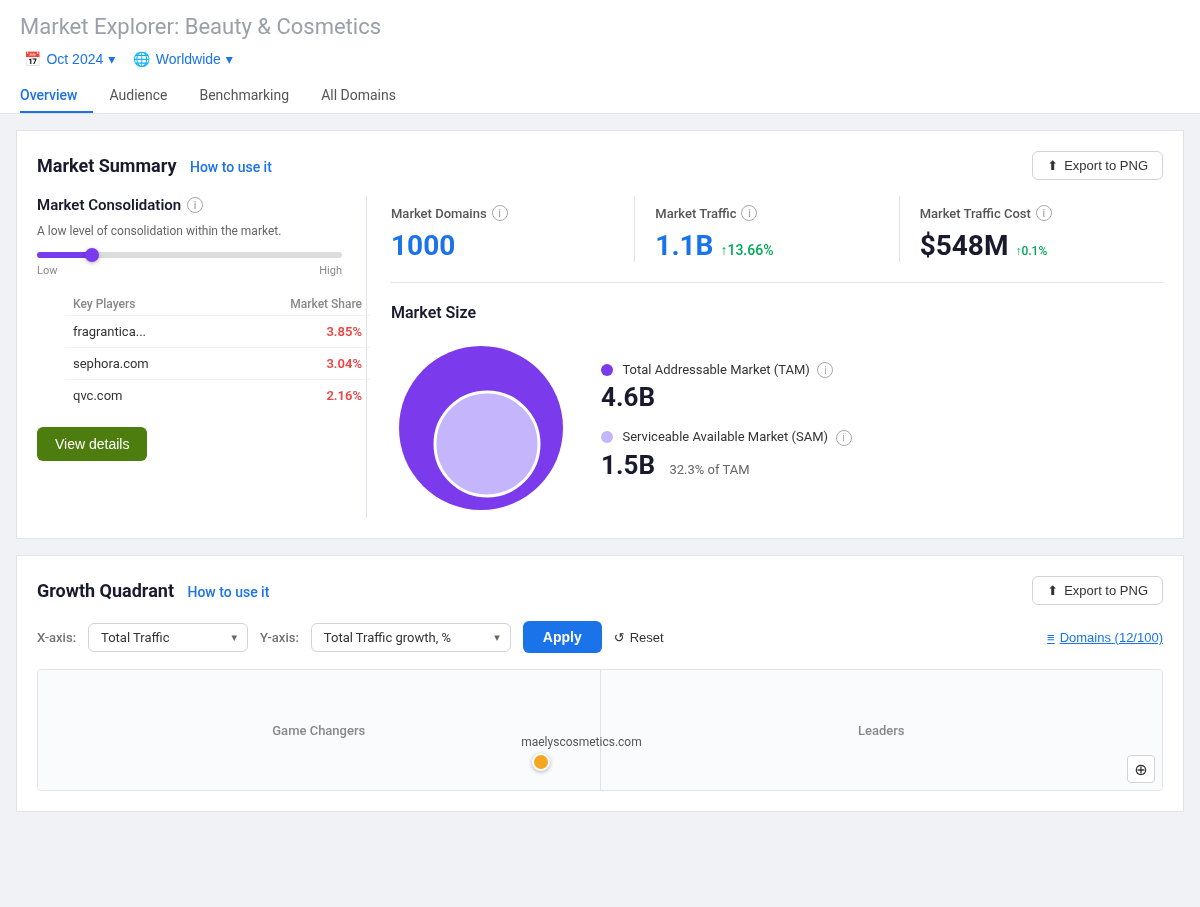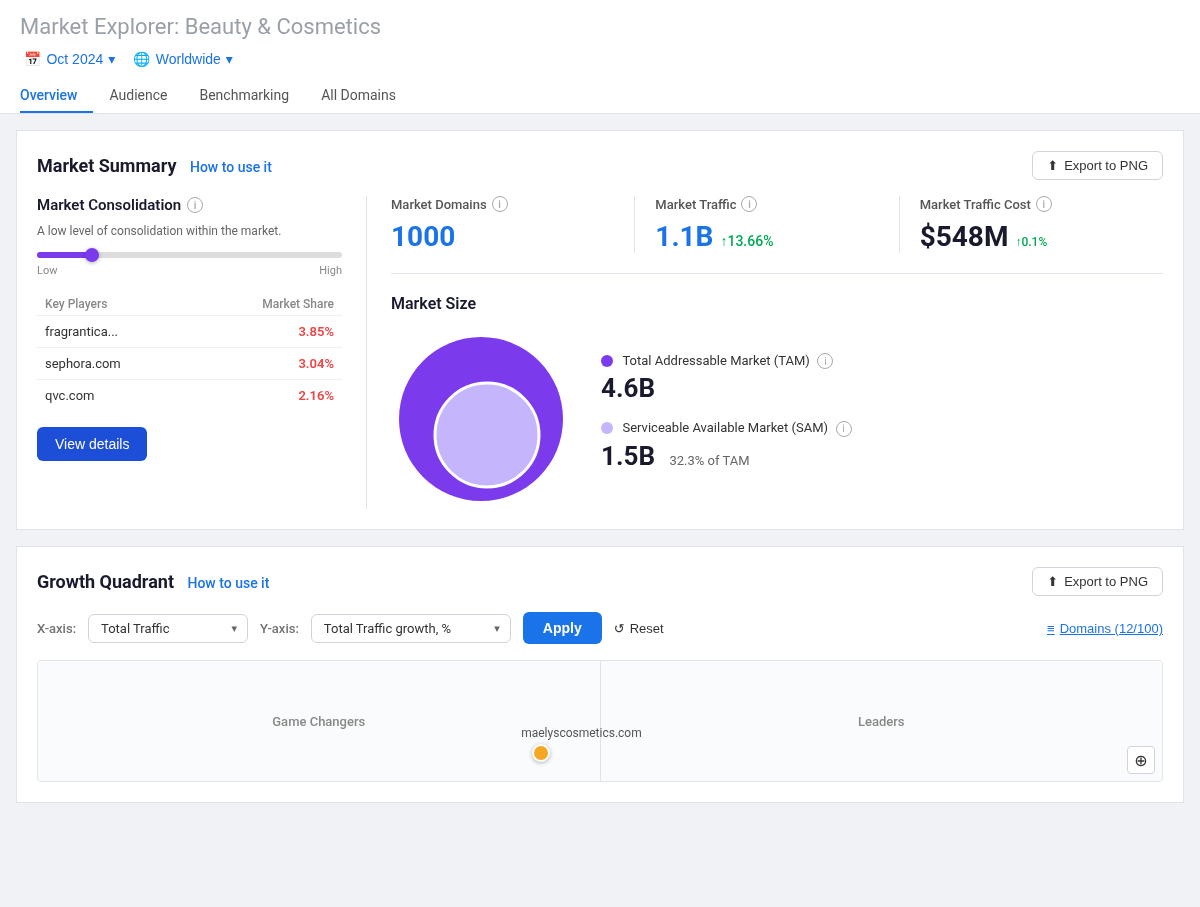--- a/index.html
+++ b/index.html
@@ -29,35 +29,35 @@
     
     .market-summary-body { display: flex; gap: 0; }
     .consolidation-panel { width: 330px; min-width: 330px; border-right: 1px solid #e0e4ea; padding-right: 24px; }
     .consolidation-title { font-size: 15px; font-weight: 600; color: #1a1a2e; display: flex; align-items: center; gap: 6px; }
     .info-icon { display: inline-flex; align-items: center; justify-content: center; width: 16px; height: 16px; border-radius: 50%; border: 1px solid #aaa; color: #aaa; font-size: 10px; cursor: pointer; }
     .consolidation-desc { font-size: 12px; color: #666; margin: 8px 0 12px; line-height: 1.5; }
     .slider-track { position: relative; height: 6px; background: #ddd; border-radius: 3px; margin-bottom: 6px; }
     .slider-fill { position: absolute; left: 0; top: 0; height: 100%; width: 18%; background: #7c3aed; border-radius: 3px; }
     .slider-thumb { position: absolute; left: 18%; top: 50%; transform: translate(-50%, -50%); width: 14px; height: 14px; border-radius: 50%; background: #7c3aed; box-shadow: 0 1px 4px rgba(0,0,0,0.3); }
     .slider-labels { display: flex; justify-content: space-between; font-size: 11px; color: #888; }
-    .key-players-table { margin-top: 16px; width: 100%; }
+    .key-players-table { margin-top: 16px; width: 100%; margin-left: 28px; }
     .key-players-table table { width: 100%; border-collapse: collapse; }
     .key-players-table th { font-size: 12px; color: #888; font-weight: 500; text-align: left; padding: 4px 8px; }
     .key-players-table th:last-child { text-align: right; }
     .key-players-table td { padding: 8px 8px; font-size: 13px; border-top: 1px solid #f0f0f0; }
     .key-players-table td:last-child { text-align: right; color: #ef4444; font-weight: 600; }
     .key-players-table td:first-child { color: #333; }
-    .view-details-btn { margin-top: 16px; background: #1d4ed8; color: #fff; border: none; border-radius: 6px; padding: 9px 18px; font-size: 14px; font-weight: 500; cursor: pointer; }
+    .view-details-btn { margin-top: 16px; background: #4d7c0f; color: #fff; border: none; border-radius: 6px; padding: 9px 18px; font-size: 14px; font-weight: 500; cursor: pointer; }
 
     
     .metrics-panel { flex: 1; padding-left: 24px; }
     .metrics-row { display: flex; gap: 0; border-bottom: 1px solid #e0e4ea; padding-bottom: 20px; margin-bottom: 20px; }
     .metric-item { flex: 1; padding-right: 20px; border-right: 1px solid #e0e4ea; }
     .metric-item:last-child { border-right: none; }
-    .metric-label { font-size: 13px; color: #555; font-weight: 500; display: flex; align-items: center; gap: 5px; margin-bottom: 8px; }
+    .metric-label { font-size: 13px; color: #555; font-weight: 500; display: flex; align-items: center; gap: 5px; margin-bottom: 8px; margin-top: 9px; }
     .metric-value { font-size: 28px; font-weight: 700; color: #1a73e8; }
     .metric-value.dark { color: #1a1a2e; }
     .metric-growth { font-size: 13px; color: #00aa55; font-weight: 500; }
     .metric-growth.small { font-size: 12px; }
 
     
     .market-size-section { }
     .market-size-title { font-size: 16px; font-weight: 600; color: #1a1a2e; margin-bottom: 16px; }
     .market-size-body { display: flex; align-items: center; gap: 30px; }
     .donut-chart { position: relative; width: 180px; height: 180px; flex-shrink: 0; }

